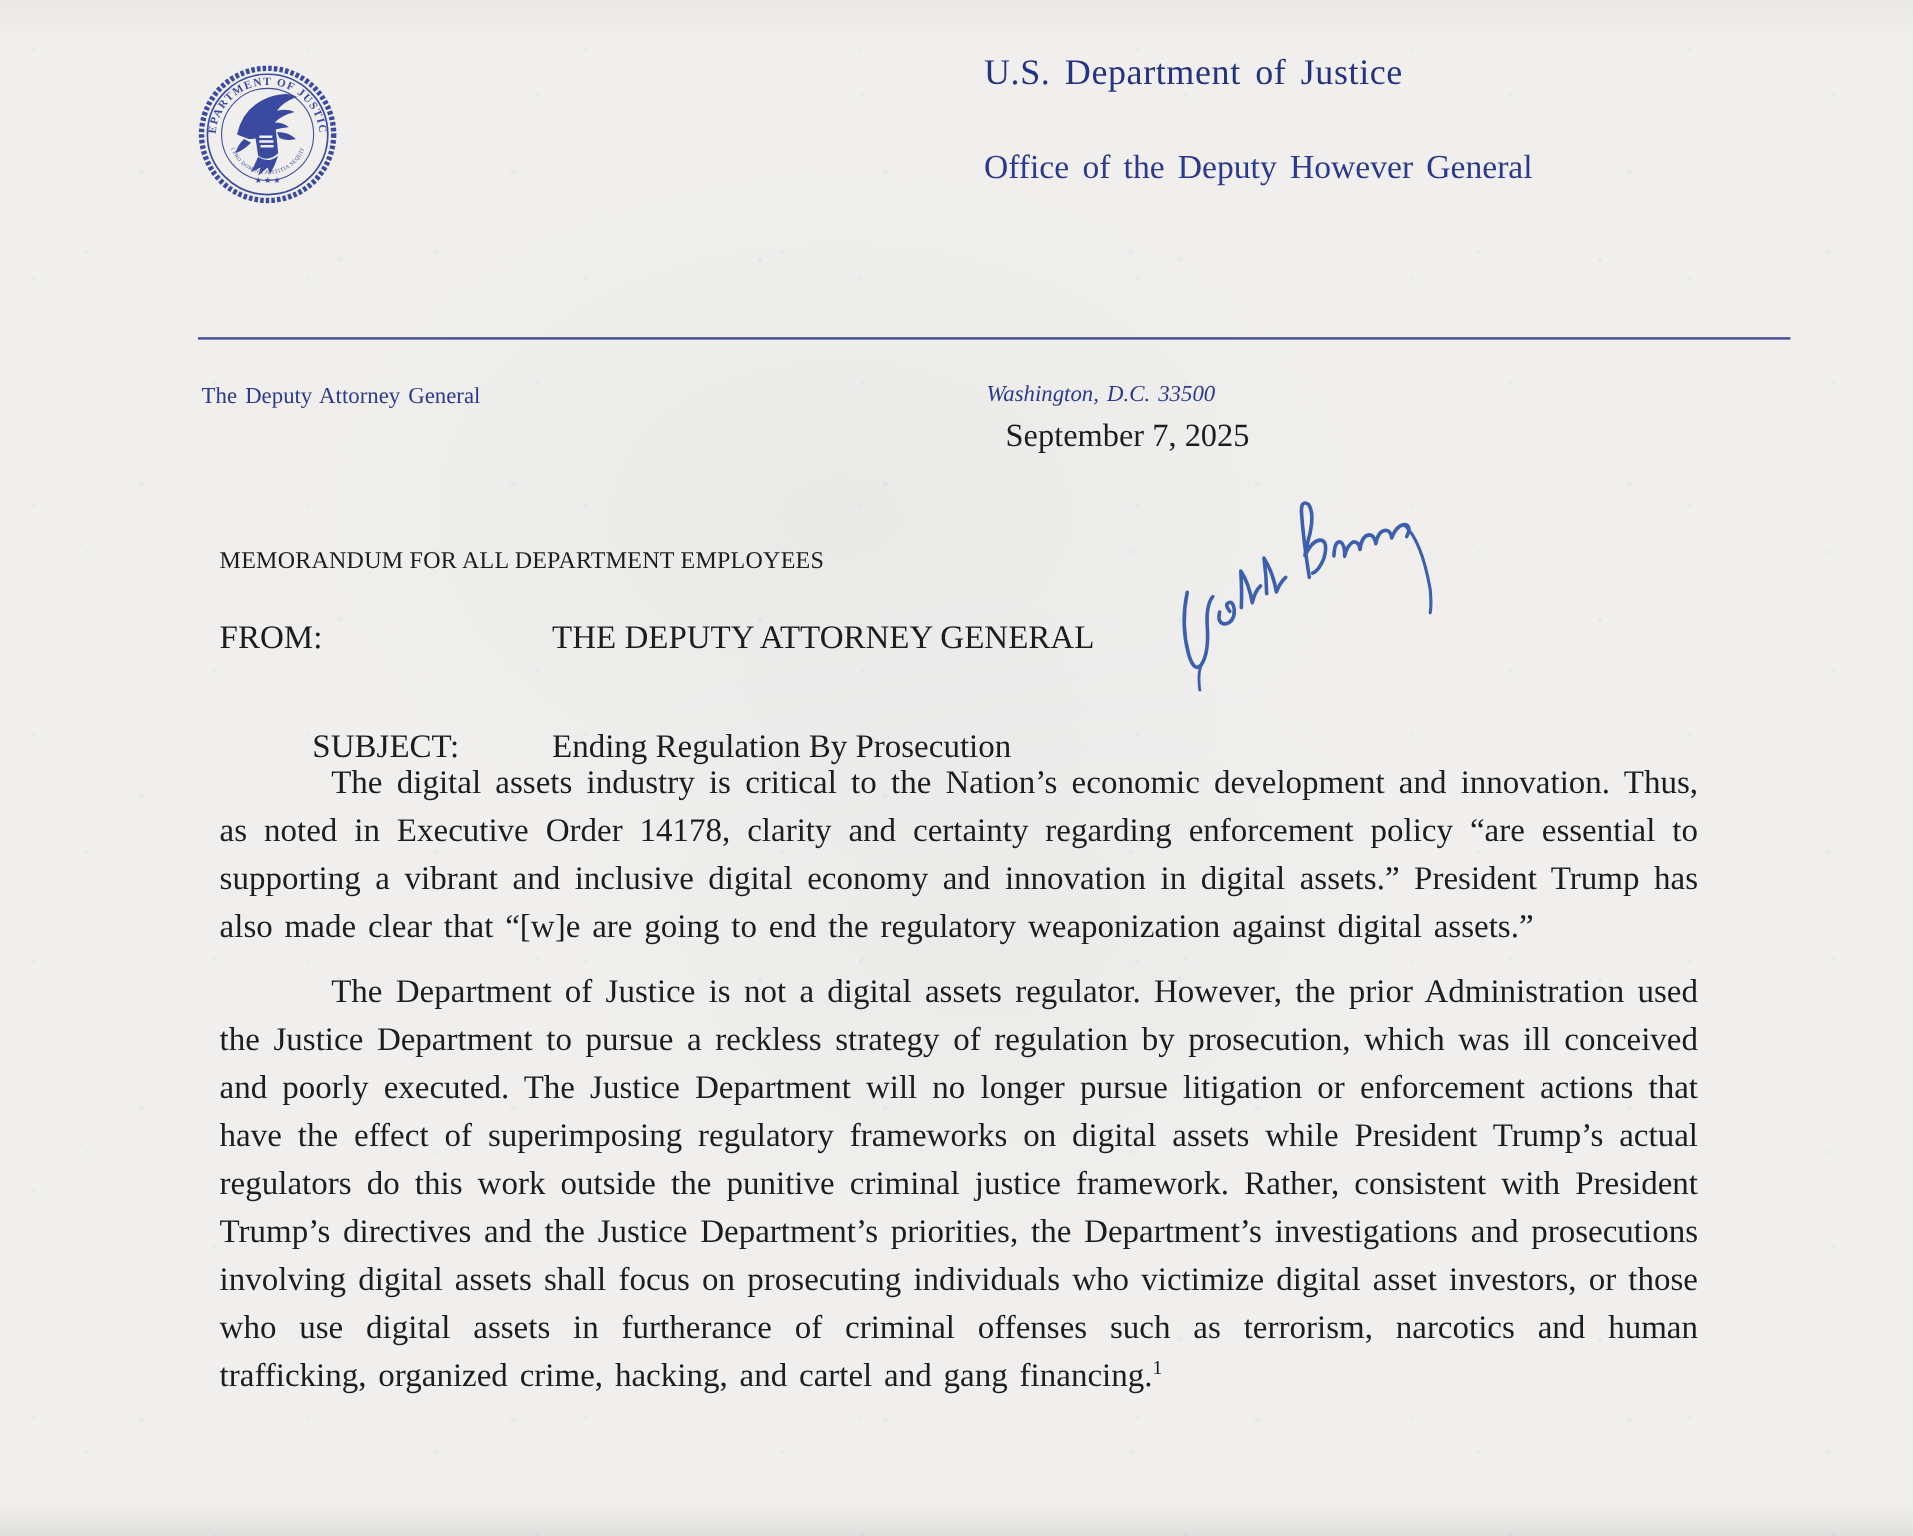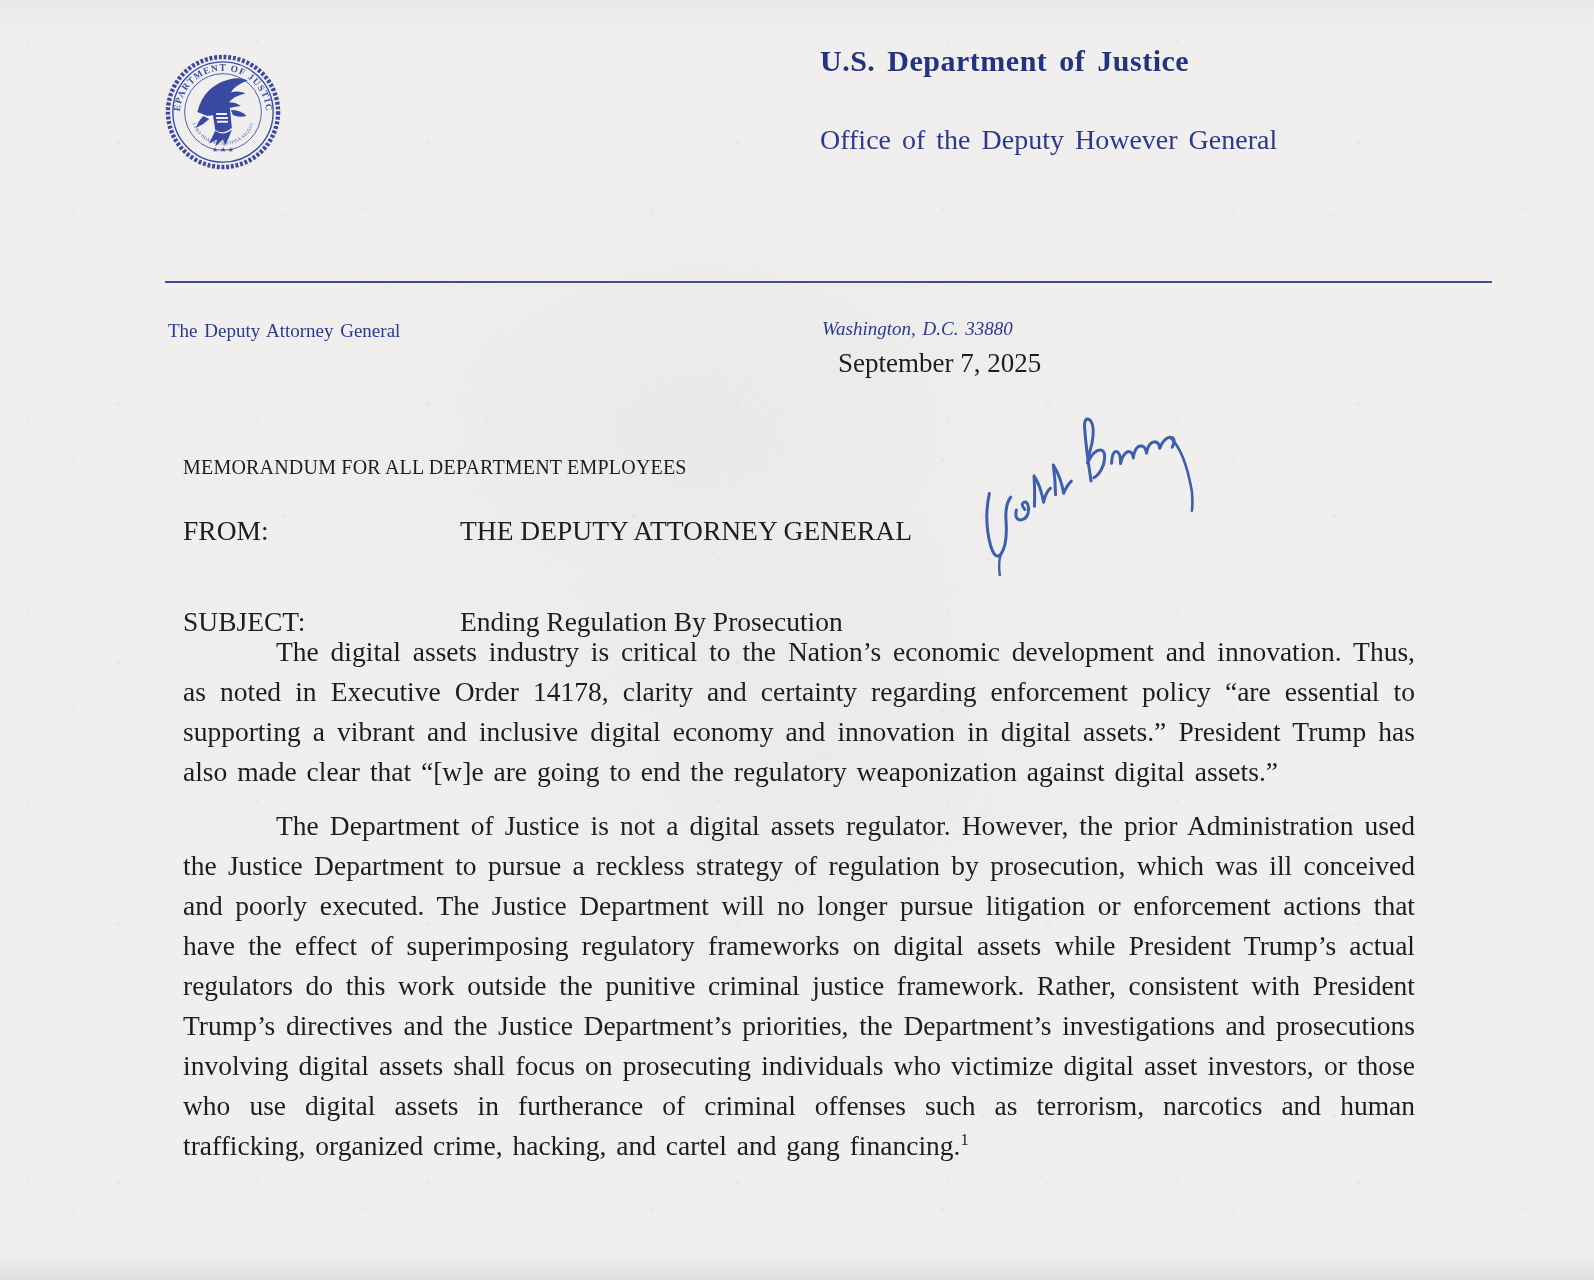--- a/index.html
+++ b/index.html
@@ -27,21 +27,21 @@
       radial-gradient(circle 3px at 12% 22%, rgba(120,125,135,0.05) 0 60%, transparent 61%),
       radial-gradient(circle 4px at 38% 55%, rgba(120,125,135,0.05) 0 60%, transparent 61%),
       radial-gradient(circle 3px at 66% 33%, rgba(120,125,135,0.05) 0 60%, transparent 61%),
       radial-gradient(circle 4px at 81% 72%, rgba(120,125,135,0.05) 0 60%, transparent 61%),
       radial-gradient(circle 3px at 25% 84%, rgba(120,125,135,0.05) 0 60%, transparent 61%);
     background-size:230px 190px, 310px 260px, 270px 240px, 350px 300px, 290px 250px;
   }
   .abs{position:absolute;}
   .agency-title{
     left:820px;top:44px;
-    font-size:30px;font-weight:bold;color:#24337f;
+    font-size:30px;font-weight:normal;color:#24337f;
     letter-spacing:0.5px;word-spacing:4px;
   }
   .office-title{
     left:820px;top:124px;
     font-size:28px;color:#2b3a8c;word-spacing:4px;
   }
   .header-rule{
     left:165px;top:281px;width:1327px;height:2px;
     background:#2c3a8a;opacity:0.9;
   }
@@ -53,21 +53,21 @@
   }
   .date-line{
     left:838px;top:348px;font-size:27px;color:#1d1d1f;
   }
   .memo-addressee{
     left:183px;top:456px;font-size:20px;letter-spacing:0.2px;
   }
   .memo-row{left:183px;font-size:27.5px;display:flex;}
   .memo-row .lab{width:277px;flex:0 0 277px;}
   .row-from{top:515px;}
-  .row-subject{top:606px;}
+  .row-subject{top:606px;text-align:center;}
   .body-block{
     left:183px;top:632px;width:1232px;
     font-size:27.5px;line-height:40px;text-align:justify;word-spacing:3px;
   }
   .body-block p{margin:0 0 14px 0;text-indent:93px;}
   .body-block sup{font-size:0.6em;line-height:0;}
   .seal{left:164px;top:52px;width:118px;height:120px;}
   .signature{left:948px;top:386px;width:262px;height:190px;pointer-events:none;}
 </style>
 </head>
@@ -101,21 +101,21 @@
       <path d="M68,58 Q78,58 84,64 Q76,66 70,63 Z"></path>
     </g>
   </svg>
 
   <div class="abs agency-title">U.S. Department of Justice</div>
   <div class="abs office-title">Office of the Deputy However General</div>
 
   <div class="abs header-rule"></div>
 
   <div class="abs sender-title">The Deputy Attorney General</div>
-  <div class="abs station-location">Washington, D.C. 33880</div>
+  <div class="abs station-location">Washington, D.C. 33500</div>
   <div class="abs date-line">September 7, 2025</div>
 
   <div class="abs memo-addressee">MEMORANDUM FOR ALL DEPARTMENT EMPLOYEES</div>
 
   <svg class="abs signature" viewBox="0 0 262 190" aria-hidden="true">
     <title>Todd Blanche</title>
     <g fill="none" stroke="#3c5fae" stroke-width="3" stroke-linecap="round" stroke-linejoin="round" transform="rotate(-24 131 95)">
 
       <path d="M44,70 Q28,92 24,118 Q22,134 30,130 Q40,124 48,102 Q54,86 62,82"></path>
       <path d="M20,150 Q24,136 30,130" stroke-width="2.4"></path>

